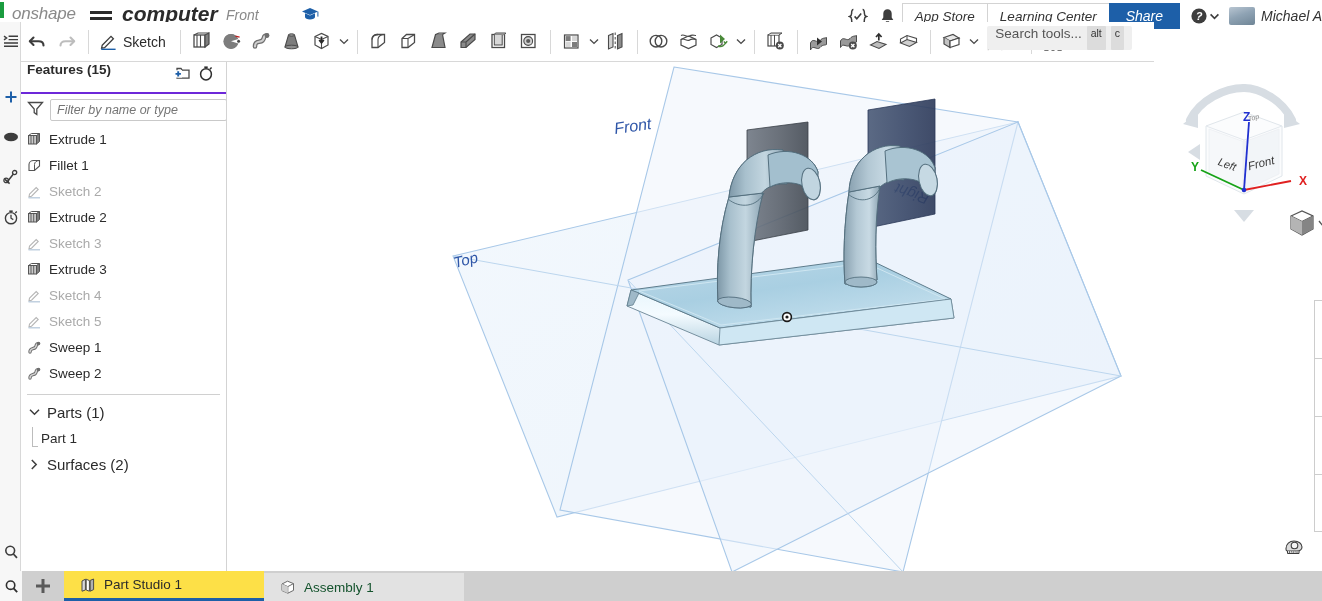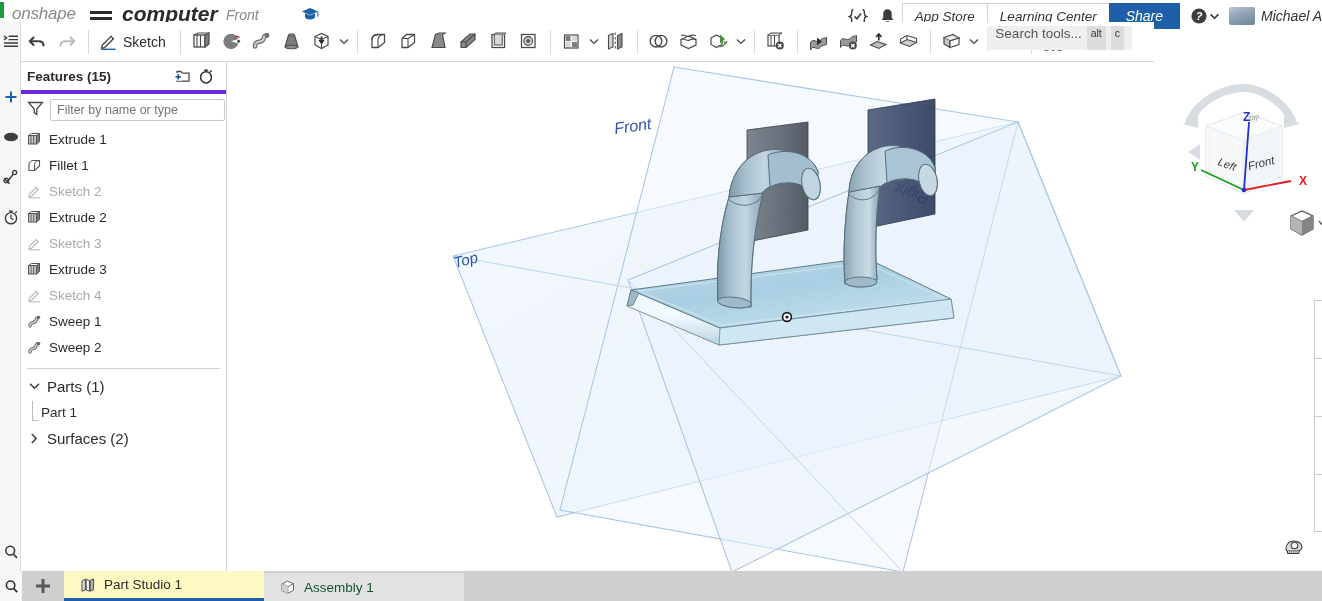--- a/index.html
+++ b/index.html
@@ -102,29 +102,29 @@
   }
   .rail-icon { width:21px; height:34px; display:flex; align-items:center; justify-content:center; cursor:pointer; }
 
   
   .feature-panel {
     position:absolute; left:21px; top:62px; width:206px; height:509px;
     background:#ffffff; border-right:1px solid #d3d3d3;
     overflow:hidden;
   }
   .fp-header {
-    height:32px; display:flex; align-items:center; padding:0 8px 0 6px;
-    border-bottom:4px solid #6d28d9;
+    height:32px; display:flex; align-items:flex-start; padding:0 8px 0 6px;
+    border-bottom:2px solid #6d28d9;
   }
   .fp-title { font-size:13.5px; font-weight:bold; color:#2b2b2b; flex:1; }
   .fp-hdr-icon { width:24px; height:22px; display:flex; align-items:center; justify-content:center; cursor:pointer; }
   .fp-filter { height:32px; display:flex; align-items:center; gap:6px; padding:0 8px 0 6px; }
   .fp-filter-input {
     flex:1; height:22px; border:1px solid #c9c9c9; border-radius:2px;
-    font-size:12.5px; color:#a0a0a0; padding:0 6px;
+    font-size:12.5px; font-style:italic; color:#a0a0a0; padding:0 6px;
     font-family:"Liberation Sans", sans-serif; background:#fff;
   }
   .feat-row {
     height:26px; display:flex; align-items:center; gap:7px; padding-left:6px; cursor:pointer;
   }
   .feat-label { font-size:13.5px; color:#2b2b2b; }
   .feat-row.suppressed .feat-label { color:#aaaaaa; }
   .feat-icon { width:15px; height:15px; display:flex; align-items:center; justify-content:center; }
   .fp-divider { height:1px; background:#d0d0d0; margin:8px 6px 4px 6px; }
   .tree-row { height:26px; display:flex; align-items:center; gap:6px; padding-left:6px; cursor:pointer; font-size:15px; color:#2b2b2b; }
@@ -161,21 +161,21 @@
   .tabbar {
     position:absolute; left:0; bottom:0; width:1322px; height:30px;
     background:#cfcfcf; display:flex; align-items:flex-end;
   }
   .tab-search { width:22px; height:30px; display:flex; align-items:center; justify-content:center; background:#f7f7f7; cursor:pointer; }
   .tab-add { width:42px; height:30px; display:flex; align-items:center; justify-content:center; cursor:pointer; }
   .tab {
     height:28px; display:flex; align-items:center; gap:8px; padding:0 16px;
     font-size:13.5px; cursor:pointer; position:relative;
   }
-  .tab.active { background:#fef9c3; color:#2b2b2b; width:200px; border-bottom:3px solid #1d5fa8; height:30px; }
+  .tab.active { background:#fde047; color:#2b2b2b; width:200px; border-bottom:3px solid #1d5fa8; height:30px; }
   .tab.inactive { background:#e2e2e2; color:#14532d; width:200px; }
   .tab-ico { width:16px; height:16px; display:flex; align-items:center; justify-content:center; }
 </style>
 </head>
 <body>
 
 <div class="app">
 
   <div class="header">
 
@@ -630,20 +630,29 @@
       <div class="feat-row suppressed">
         <span class="feat-icon">
           <svg width="15" height="15" viewBox="0 0 15 15">
             <path d="M2.5 10.2 L9.2 3.5 L11.2 5.5 L4.5 12.2 L2 12.7 Z" fill="none" stroke="#b5b5b5" stroke-width="1.1"></path>
             <path d="M1.5 13.8 L13 13.8" stroke="#b7c9db" stroke-width="1.3"></path>
           </svg>
         </span>
         <span class="feat-label">Sketch 4</span>
       </div>
 
+      <div class="feat-row suppressed">
+        <span class="feat-icon">
+          <svg width="15" height="15" viewBox="0 0 15 15">
+            <path d="M2.5 10.2 L9.2 3.5 L11.2 5.5 L4.5 12.2 L2 12.7 Z" fill="none" stroke="#b5b5b5" stroke-width="1.1"></path>
+            <path d="M1.5 13.8 L13 13.8" stroke="#b7c9db" stroke-width="1.3"></path>
+          </svg>
+        </span>
+        <span class="feat-label">Sketch 5</span>
+      </div>
 
       <div class="feat-row">
         <span class="feat-icon">
           <svg width="15" height="15" viewBox="0 0 15 15">
             <path d="M3 12 C3 7.5 6.5 9.5 8.3 7.5 C10 5.5 8.6 3.6 11.2 3.6" fill="none" stroke="#6e6e6e" stroke-width="3.4" stroke-linecap="round"></path>
             <path d="M3 12 C3 7.5 6.5 9.5 8.3 7.5 C10 5.5 8.6 3.6 11.2 3.6" fill="none" stroke="#d4d4d4" stroke-width="1.5" stroke-linecap="round"></path>
             <circle cx="11.5" cy="3.6" r="1.8" fill="#6e6e6e"></circle>
           </svg>
         </span>
         <span class="feat-label">Sweep 1</span>

